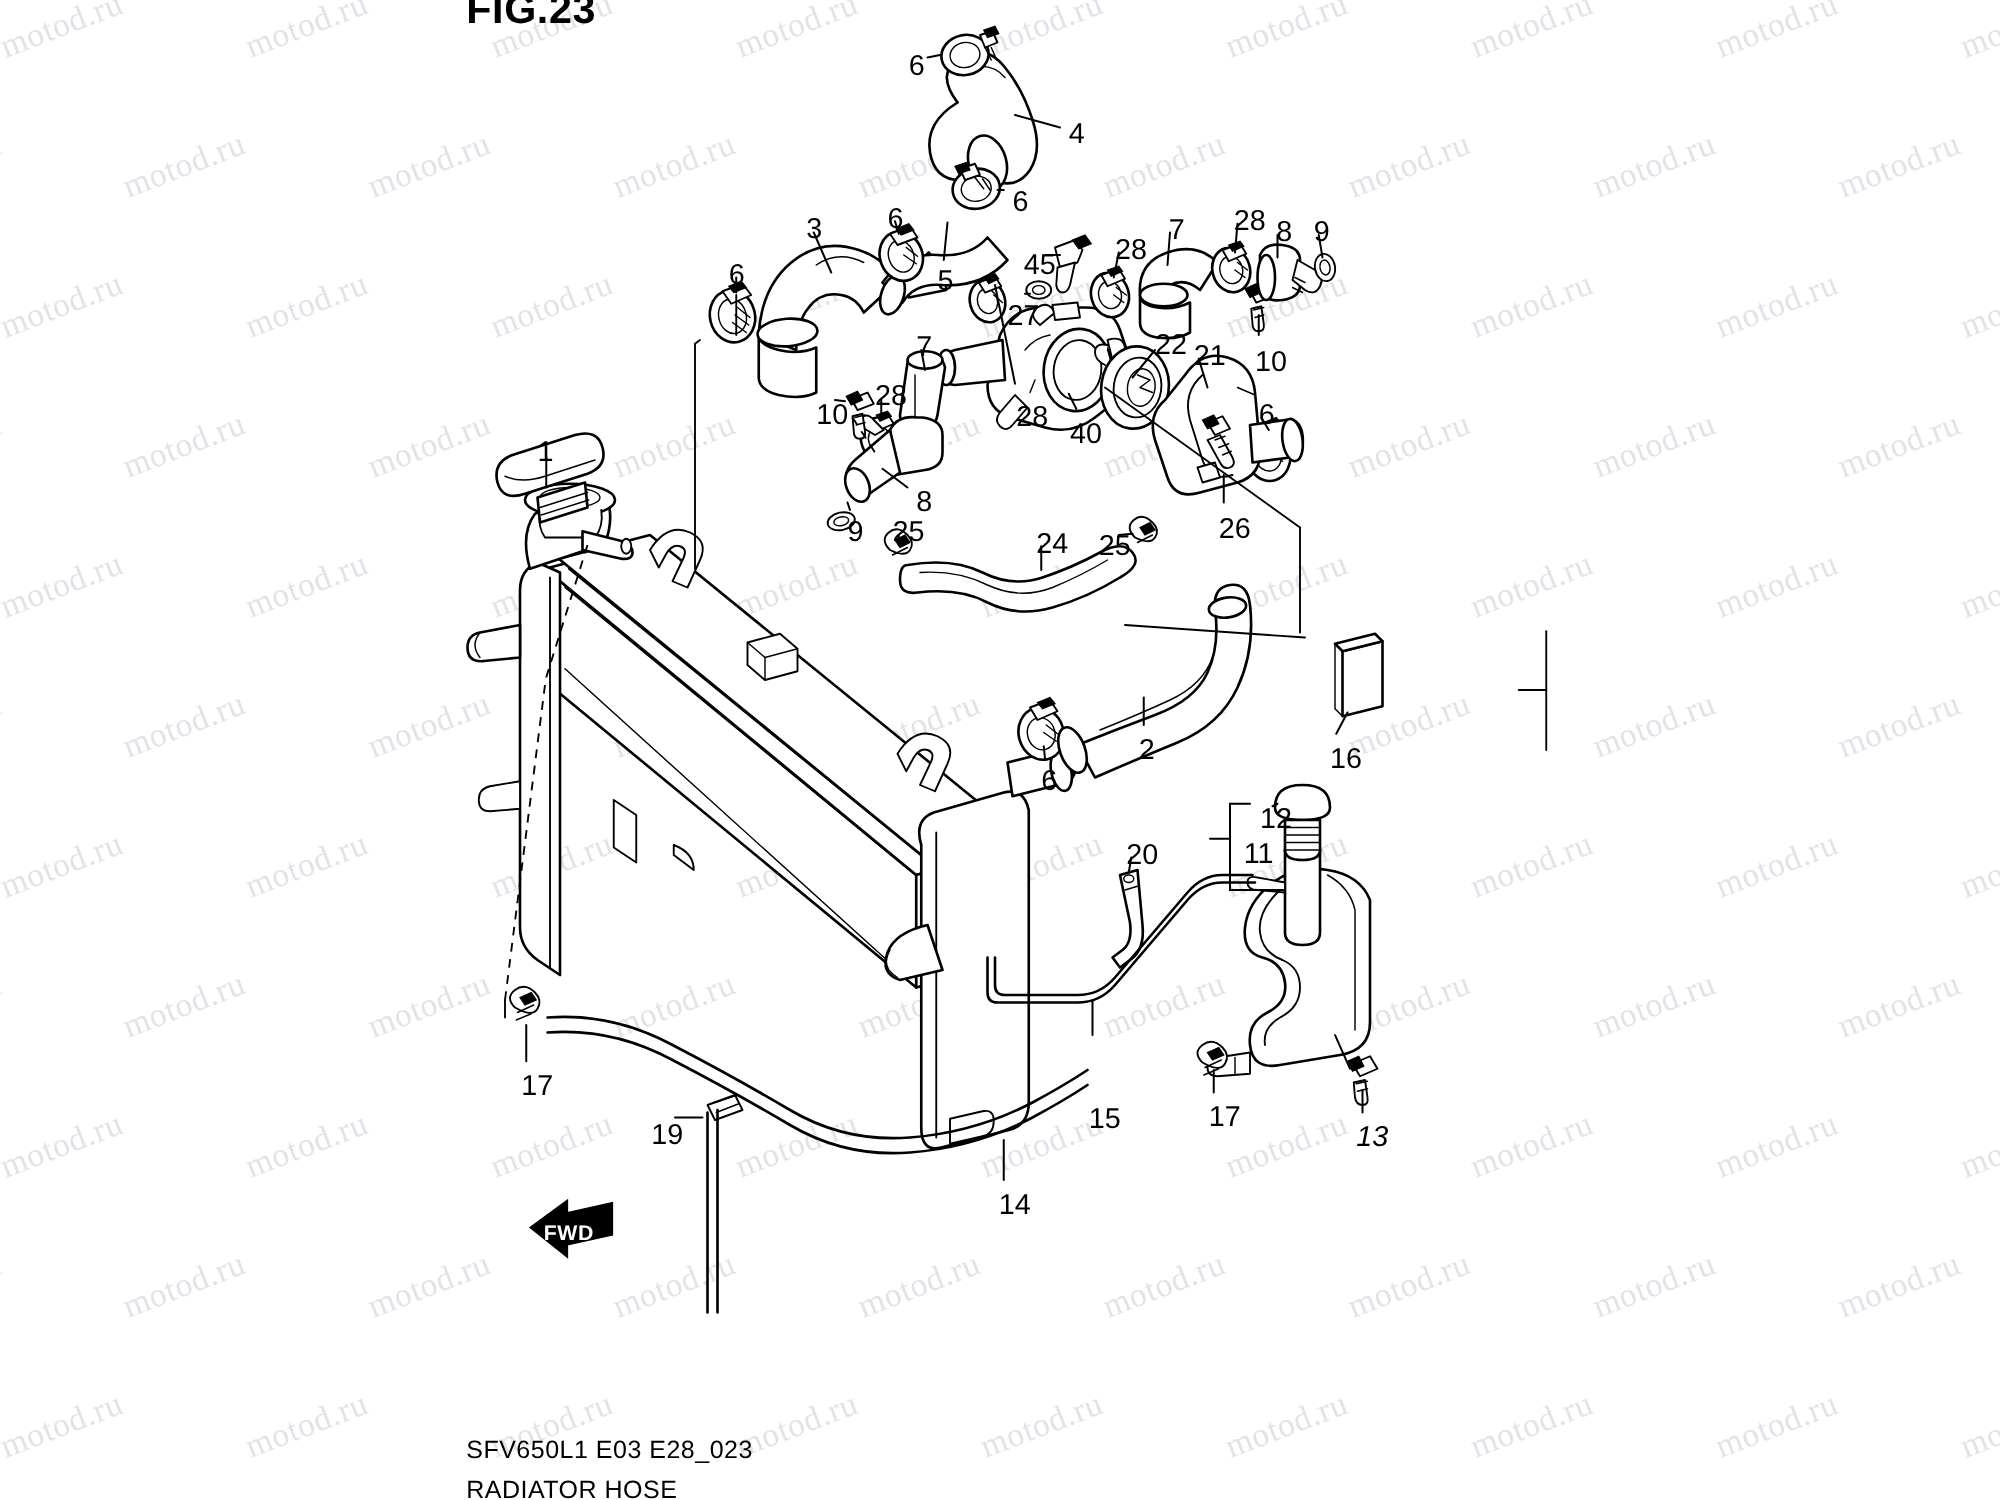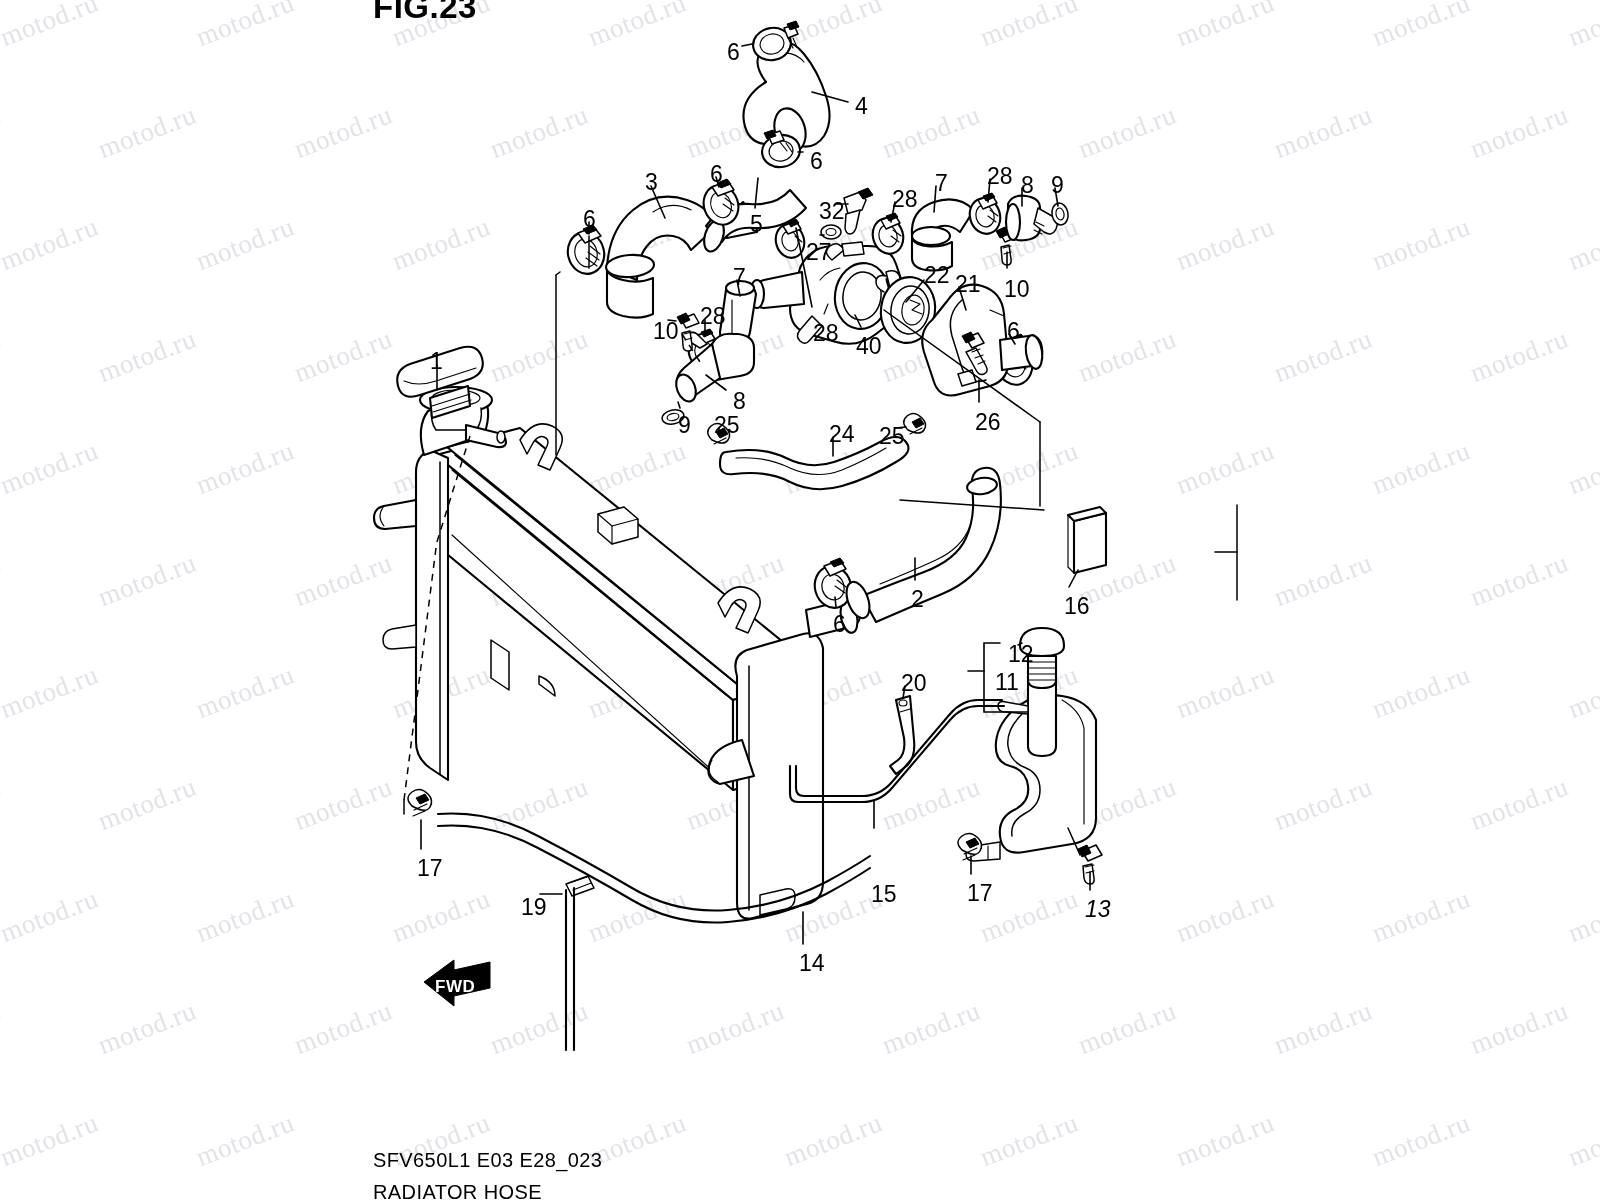--- a/index.html
+++ b/index.html
@@ -651,21 +651,21 @@
       <div class="num" style="left: 967px; top: 882px;">17</div>
       <div class="num" style="left: 901px; top: 672px;">20</div>
       <div class="num" style="left: 521px; top: 896px;">19</div>
       <div class="num" style="left: 856px; top: 335px;">40</div>
       <div class="num" style="left: 955px; top: 273px;">21</div>
       <div class="num" style="left: 924px; top: 264px;">22</div>
       <div class="num" style="left: 975px; top: 411px;">26</div>
       <div class="num" style="left: 829px; top: 423px;">24</div>
       <div class="num" style="left: 714px; top: 414px;">25</div>
       <div class="num" style="left: 879px; top: 425px;">25</div>
-      <div class="num" style="left: 819px; top: 200px;">32</div>
+      <div class="num" style="left: 819px; top: 200px;">45</div>
       <div class="num" style="left: 806px; top: 231px; margin-top: 10px;">27</div>
       <div class="num" style="left: 892px; top: 188px;">28</div>
       <div class="num" style="left: 987px; top: 165px;">28</div>
       <div class="num" style="left: 700px; top: 305px;">28</div>
       <div class="num" style="left: 813px; top: 322px;">28</div>
     </div>
 
 </div>
 
 </body></html>

